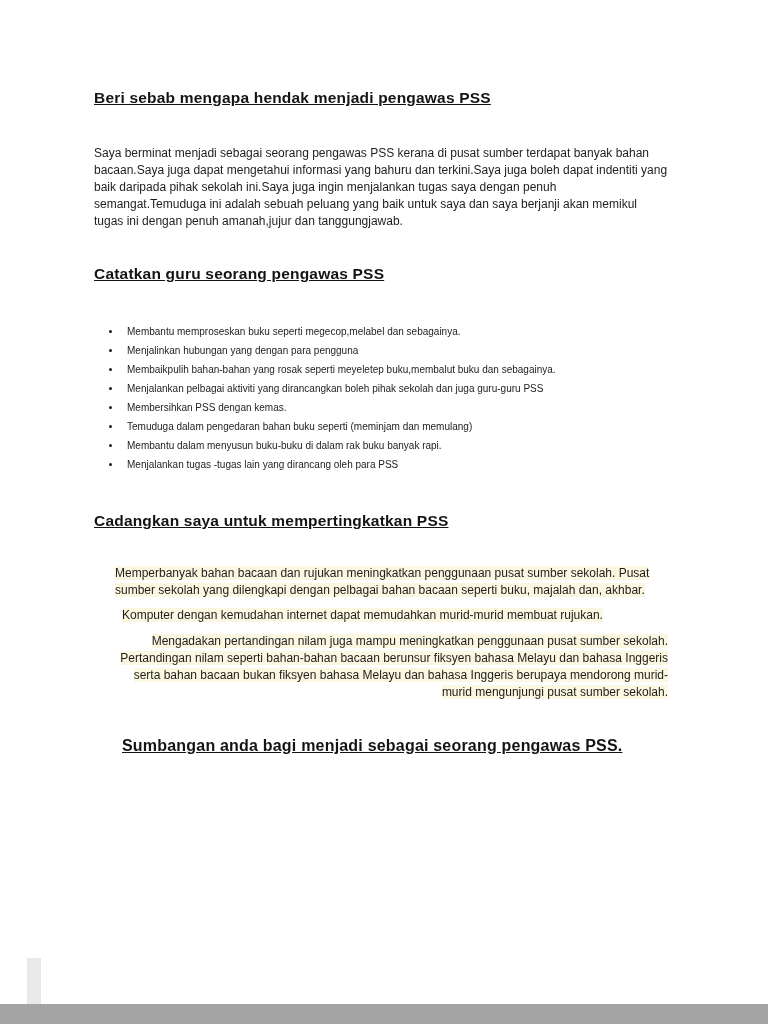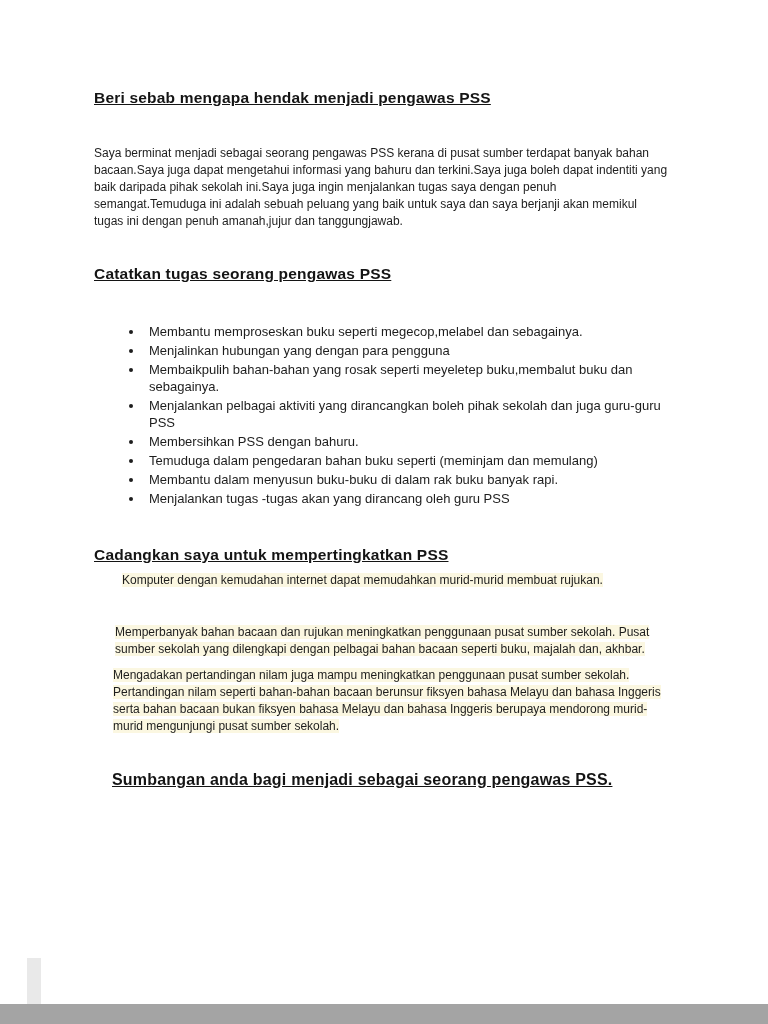--- a/index.html
+++ b/index.html
@@ -40,46 +40,46 @@
   .intro-para {
     margin-top: 38px;
   }
   .heading-2 { margin-top: 34px; }
   .task-list {
     margin: 39px 0 0 0;
     padding: 0 0 0 28px;
     list-style: disc;
   }
   .task-list li {
-    font-size: 13px;
+    font-size: 10px;
     line-height: 17px;
     padding-left: 5px;
     margin-bottom: 2px;
-    margin-left: 22px;
   }
   .heading-3 { margin-top: 38px; }
   .suggest-para-1 {
     margin-top: 35px;
     margin-left: 21px;
   }
   .suggest-para-2 {
     margin-top: 8px;
     margin-left: 9px;
     text-indent: 19px;
   }
   .suggest-para-3 {
     margin-top: 9px;
     margin-left: 19px;
+    text-align: right;
   }
   .hl {
     background: var(--highlight, #fbf7e1);
   }
   .heading-4 {
     margin-top: 35px;
-    margin-left: 18px;
+    margin-left: 28px;
     font-size: 16px;
     max-width: 520px;
     line-height: 1.3;
   }
   .bottom-strip {
     position: absolute;
     left: 0;
     top: 1004px;
     width: 768px;
     height: 20px;
@@ -96,38 +96,38 @@
 </style>
 </head>
 <body>
 
 <div class="doc-page">
 
   <h2 class="doc-heading">Beri sebab mengapa hendak menjadi pengawas PSS</h2>
 
   <p class="body-text intro-para">Saya berminat menjadi sebagai seorang pengawas PSS kerana di pusat sumber terdapat banyak bahan bacaan.Saya juga dapat mengetahui informasi yang bahuru dan terkini.Saya juga boleh dapat indentiti yang baik daripada pihak sekolah ini.Saya juga ingin menjalankan tugas saya dengan penuh semangat.Temuduga ini adalah sebuah peluang yang baik untuk saya dan saya berjanji akan memikul tugas ini dengan penuh amanah,jujur dan tanggungjawab.</p>
 
-  <h2 class="doc-heading heading-2">Catatkan tugas seorang pengawas PSS</h2>
+  <h2 class="doc-heading heading-2">Catatkan guru seorang pengawas PSS</h2>
 
   <ul class="task-list">
     <li>Membantu memproseskan  buku seperti megecop,melabel dan sebagainya.</li>
     <li>Menjalinkan hubungan yang dengan para pengguna</li>
     <li>Membaikpulih bahan-bahan yang rosak seperti meyeletep buku,membalut buku dan sebagainya.</li>
     <li>Menjalankan pelbagai aktiviti yang dirancangkan boleh pihak sekolah dan juga guru-guru PSS</li>
-    <li>Membersihkan PSS dengan bahuru.</li>
+    <li>Membersihkan PSS dengan kemas.</li>
     <li>Temuduga dalam pengedaran bahan buku seperti (meminjam dan memulang)</li>
     <li>Membantu dalam menyusun buku-buku di dalam rak buku banyak rapi.</li>
-    <li>Menjalankan tugas -tugas akan  yang dirancang oleh guru PSS</li>
+    <li>Menjalankan tugas -tugas lain  yang dirancang oleh para PSS</li>
   </ul>
 
   <h2 class="doc-heading heading-3">Cadangkan saya untuk mempertingkatkan PSS</h2>
 
+  <p class="body-text suggest-para-1"><span class="hl">Memperbanyak bahan bacaan dan rujukan meningkatkan penggunaan pusat sumber sekolah. Pusat sumber sekolah yang dilengkapi dengan pelbagai bahan bacaan seperti buku, majalah dan, akhbar.</span></p>
+
   <p class="body-text suggest-para-2"><span class="hl">Komputer dengan kemudahan internet dapat memudahkan murid-murid membuat rujukan.</span></p>
-
-  <p class="body-text suggest-para-1"><span class="hl">Memperbanyak bahan bacaan dan rujukan meningkatkan penggunaan pusat sumber sekolah. Pusat sumber sekolah yang dilengkapi dengan pelbagai bahan bacaan seperti buku, majalah dan, akhbar.</span></p>
 
   <p class="body-text suggest-para-3"><span class="hl">Mengadakan pertandingan nilam juga mampu meningkatkan penggunaan pusat sumber sekolah. Pertandingan nilam seperti bahan-bahan bacaan berunsur fiksyen bahasa Melayu dan bahasa Inggeris serta bahan bacaan bukan fiksyen bahasa Melayu dan bahasa Inggeris berupaya mendorong murid-murid mengunjungi pusat sumber sekolah.</span></p>
 
   <h2 class="doc-heading heading-4">Sumbangan anda bagi menjadi sebagai seorang pengawas PSS.</h2>
 
 </div>
 
 <div class="corner-artifact"></div>
 <div class="bottom-strip"></div>
 

